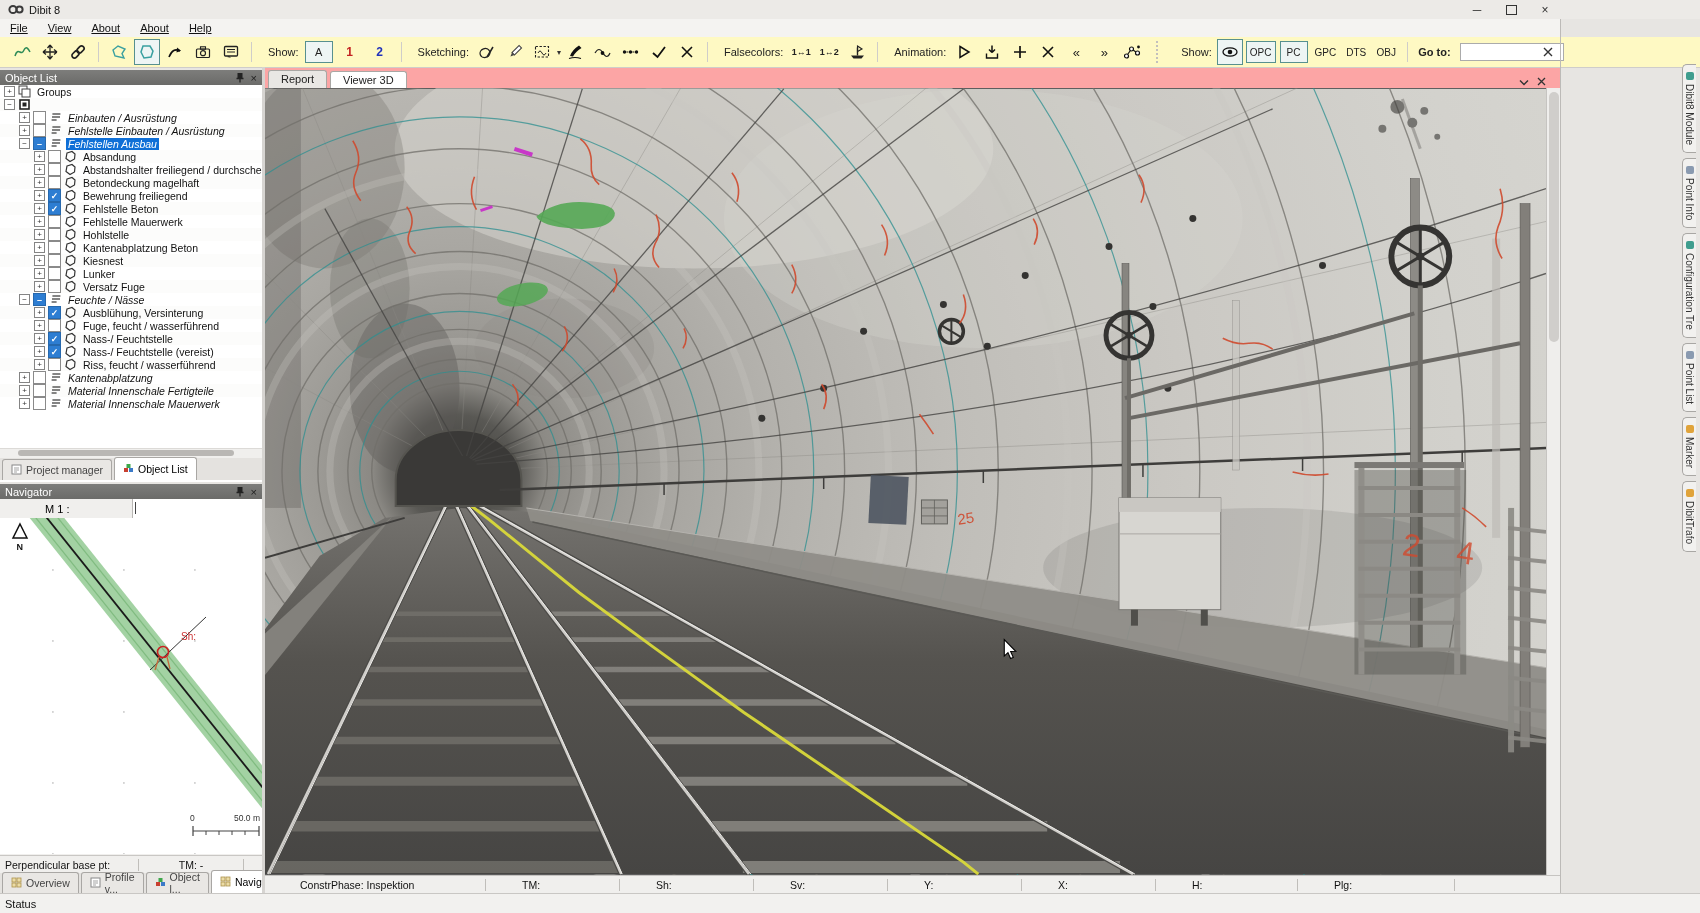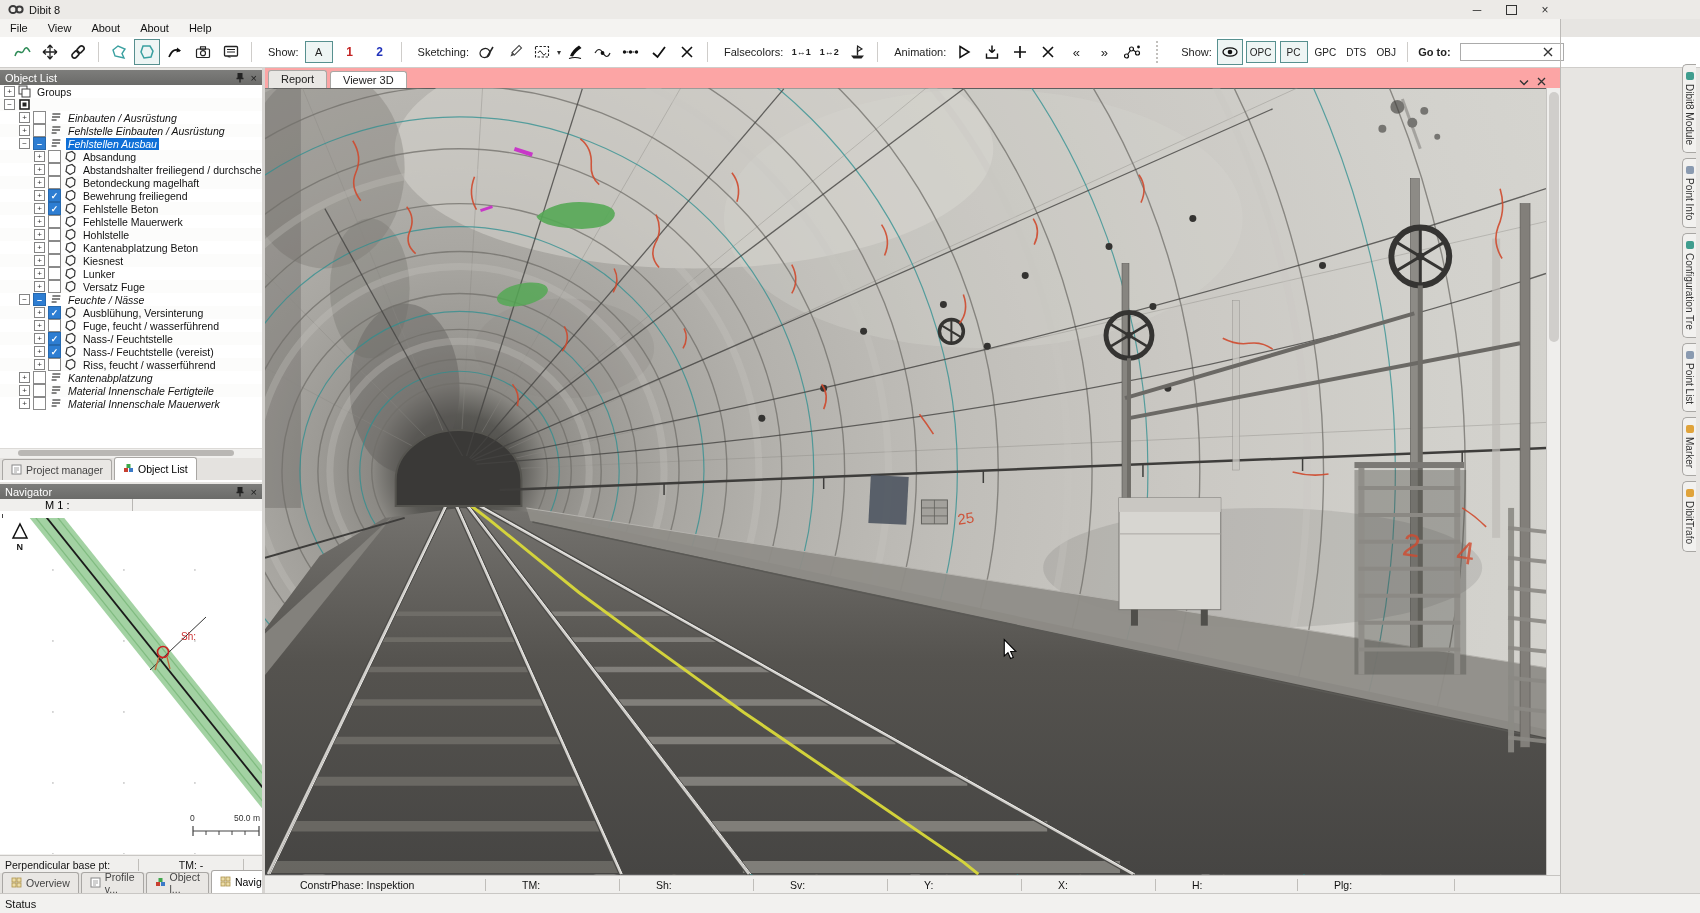--- a/index.html
+++ b/index.html
@@ -8,24 +8,24 @@
   .abs{position:absolute;}
   
   #titlebar{left:0;top:0;width:1700px;height:19px;background:#eceae7;
     display:flex;align-items:center;font-size:11px;color:#111;}
   #app-logo{margin:0 5px 0 8px;display:inline-flex;}
   .wctl{position:absolute;top:0;width:34px;height:19px;display:flex;
     align-items:center;justify-content:center;color:#333;font-size:12px;cursor:default;}
   .wctl .mbox{width:9px;height:8px;border:1px solid #333;}
   
   #menubar{left:0;top:19px;width:1560px;height:18px;background:#f4f3f1;
-    display:flex;align-items:center;font-size:11px;color:#111;border-bottom:1px solid #e3e1de;}
+    display:flex;align-items:center;font-size:11px;color:#111;border-bottom:1px solid #e3e1de;text-decoration:underline;}
   .menu-item{padding:2px 10px;}
   
-  #toolbar{left:0;top:37px;width:1700px;height:30px;background:#ffffff;
+  #toolbar{left:0;top:37px;width:1700px;height:30px;background:#fef9c3;
     border-bottom:1px solid #cfcdca;display:flex;align-items:center;font-size:11px;color:#222;}
   .tb{width:24px;height:24px;display:inline-flex;align-items:center;justify-content:center;
     margin:16px 1px;border:1px solid transparent;flex:0 0 auto;}
   .tb.active{border:1px solid #57908f;background:#eef5f4;}
   .tb-text{font-size:9px;font-weight:bold;letter-spacing:0;}
   .tlab{margin:0 4px 0 10px;color:#222;flex:0 0 auto;}
   .tsep{width:1px;height:20px;background:#cfcdca;margin:0 6px;flex:0 0 auto;}
   .tsep.dotted{width:3px;background:none;border-left:2px dotted #c2c0bd;}
   .tb-btn{min-width:20px;height:20px;padding:0 3px;display:inline-flex;align-items:center;
     justify-content:center;font-size:11px;margin:0 2px;flex:0 0 auto;}
@@ -58,21 +58,21 @@
   #tree-hscroll{left:0;top:448px;width:262px;height:9px;background:#f0efed;border-top:1px solid #dcdad7;}
   #tree-hscroll .thumb{position:absolute;left:18px;top:1px;width:216px;height:6px;background:#b9b7b4;border-radius:3px;}
   .paneltabs{display:flex;align-items:flex-end;font-size:10.5px;color:#444;height:22px;}
   #ol-tabs{left:0;top:458px;width:262px;height:22px;background:#e4e2df;border-right:1px solid #c8c6c3;}
   .ptab{display:inline-flex;align-items:center;gap:4px;padding:2px 8px 3px;border:1px solid #a9a7a4;
     border-bottom:none;background:#e9e7e4;border-radius:3px 3px 0 0;margin-left:2px;height:15px;}
   .ptab.active{background:#fff;color:#000;height:17px;}
   .mini-ico{display:inline-flex;}
   
   #navigator-panel{left:0;top:484px;width:262px;height:409px;background:#f0efed;border-right:1px solid #c8c6c3;}
-  #m1row{position:absolute;left:0;top:15px;width:262px;height:19px;display:flex;font-size:11px;flex-direction:column;}
+  #m1row{position:absolute;left:0;top:15px;width:262px;height:19px;display:flex;font-size:11px;}
   #m1label{width:132px;background:#f0efed;display:flex;align-items:center;border-right:1px solid #b9b7b4;}
   #m1label span{margin-left:45px;}
   #m1input{flex:1;background:#fff;position:relative;}
   #m1caret{position:absolute;left:2px;top:3px;width:1px;height:12px;background:#444;}
   #navmap{position:absolute;left:0;top:34px;width:262px;height:336px;background:#fff;}
   #navfoot{position:absolute;left:0;top:371px;width:262px;height:18px;background:#f0efed;
     border-top:1px solid #c9c7c4;display:flex;align-items:center;font-size:10.5px;color:#111;}
   #navfoot .c1{width:133px;padding-left:5px;border-right:1px solid #c0beba;height:12px;display:flex;align-items:center;}
   #navfoot .c2{width:104px;text-align:center;border-right:1px solid #c0beba;height:12px;
     display:flex;align-items:center;justify-content:center;}

